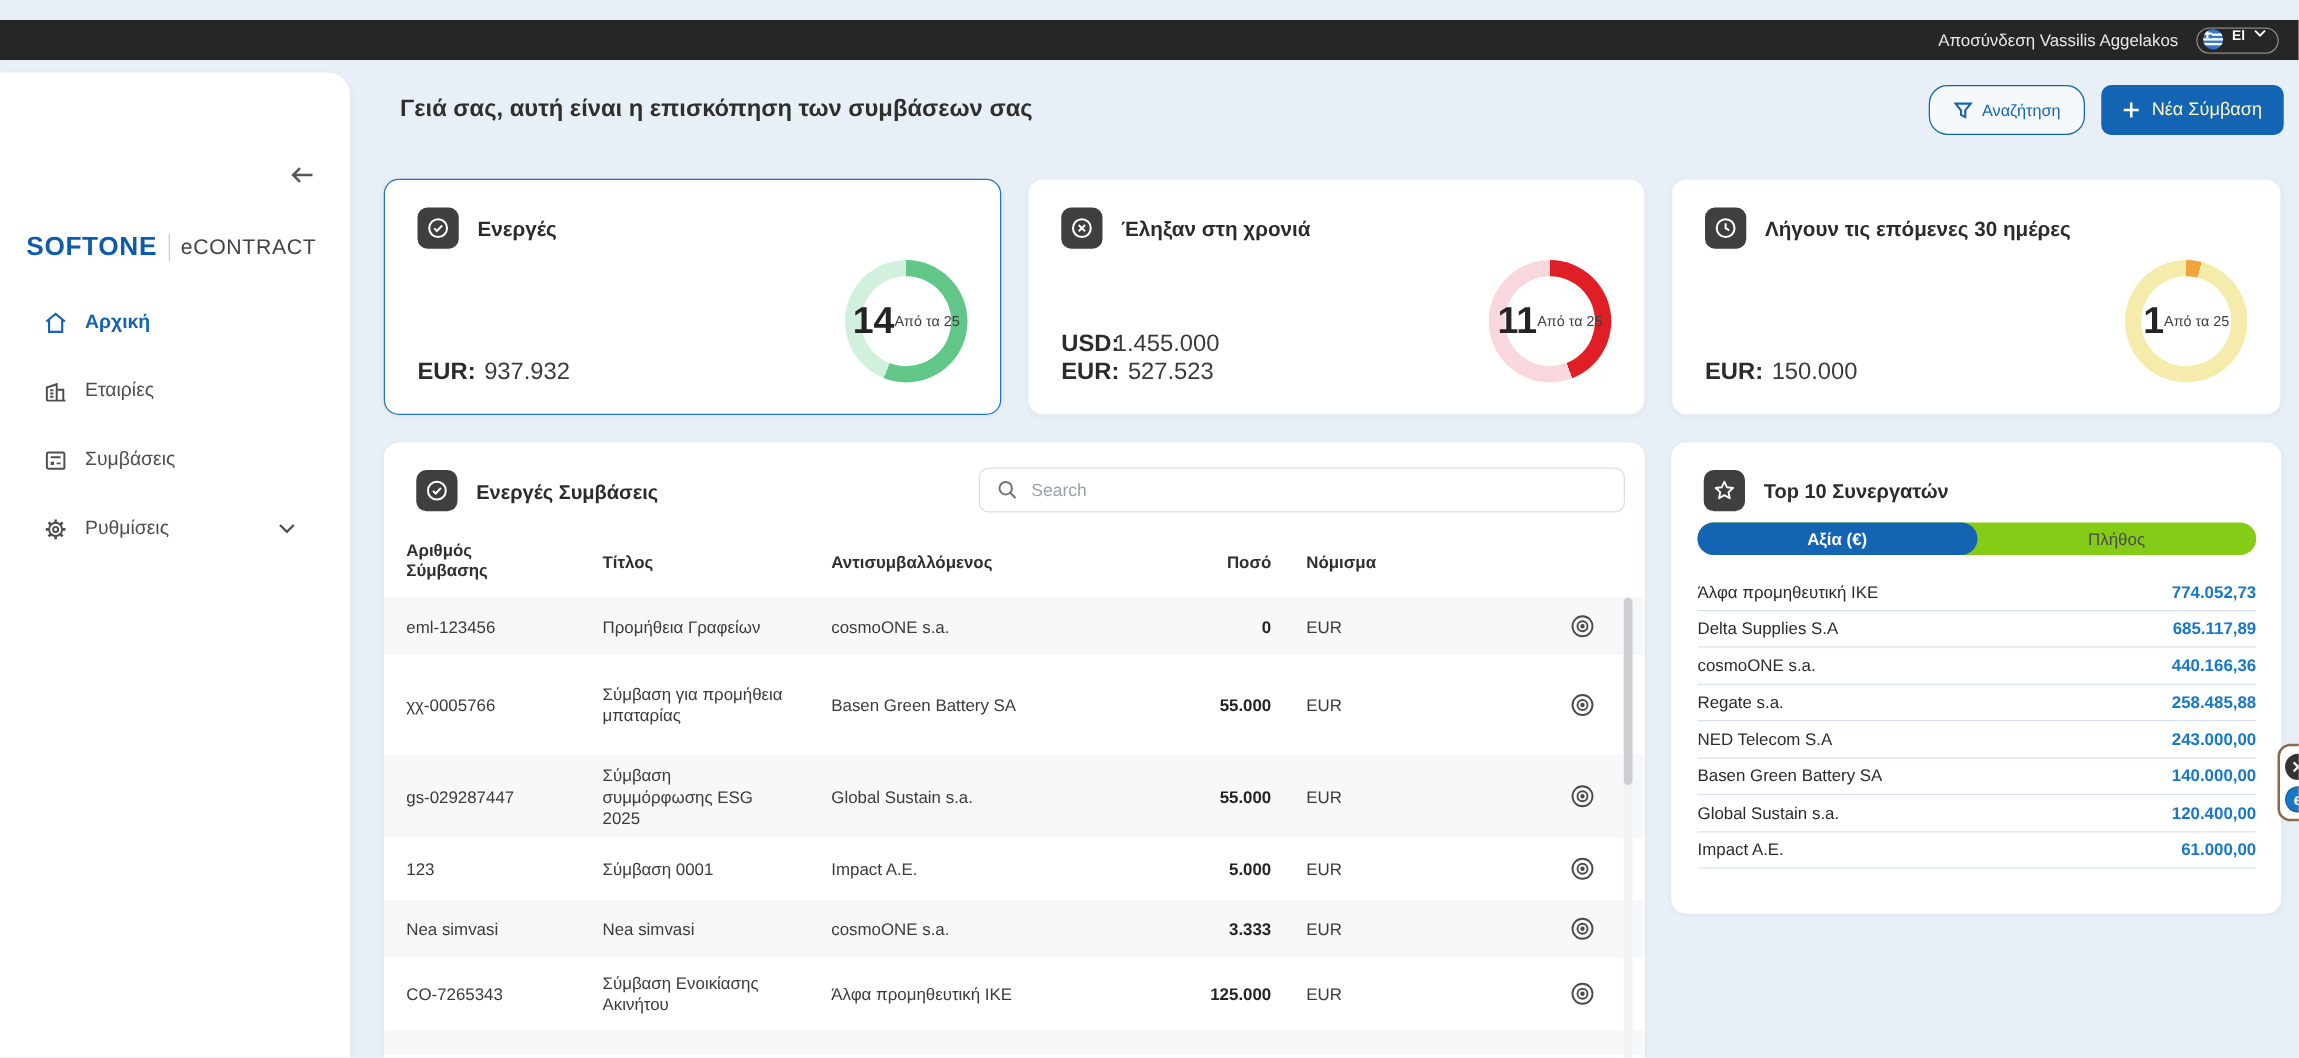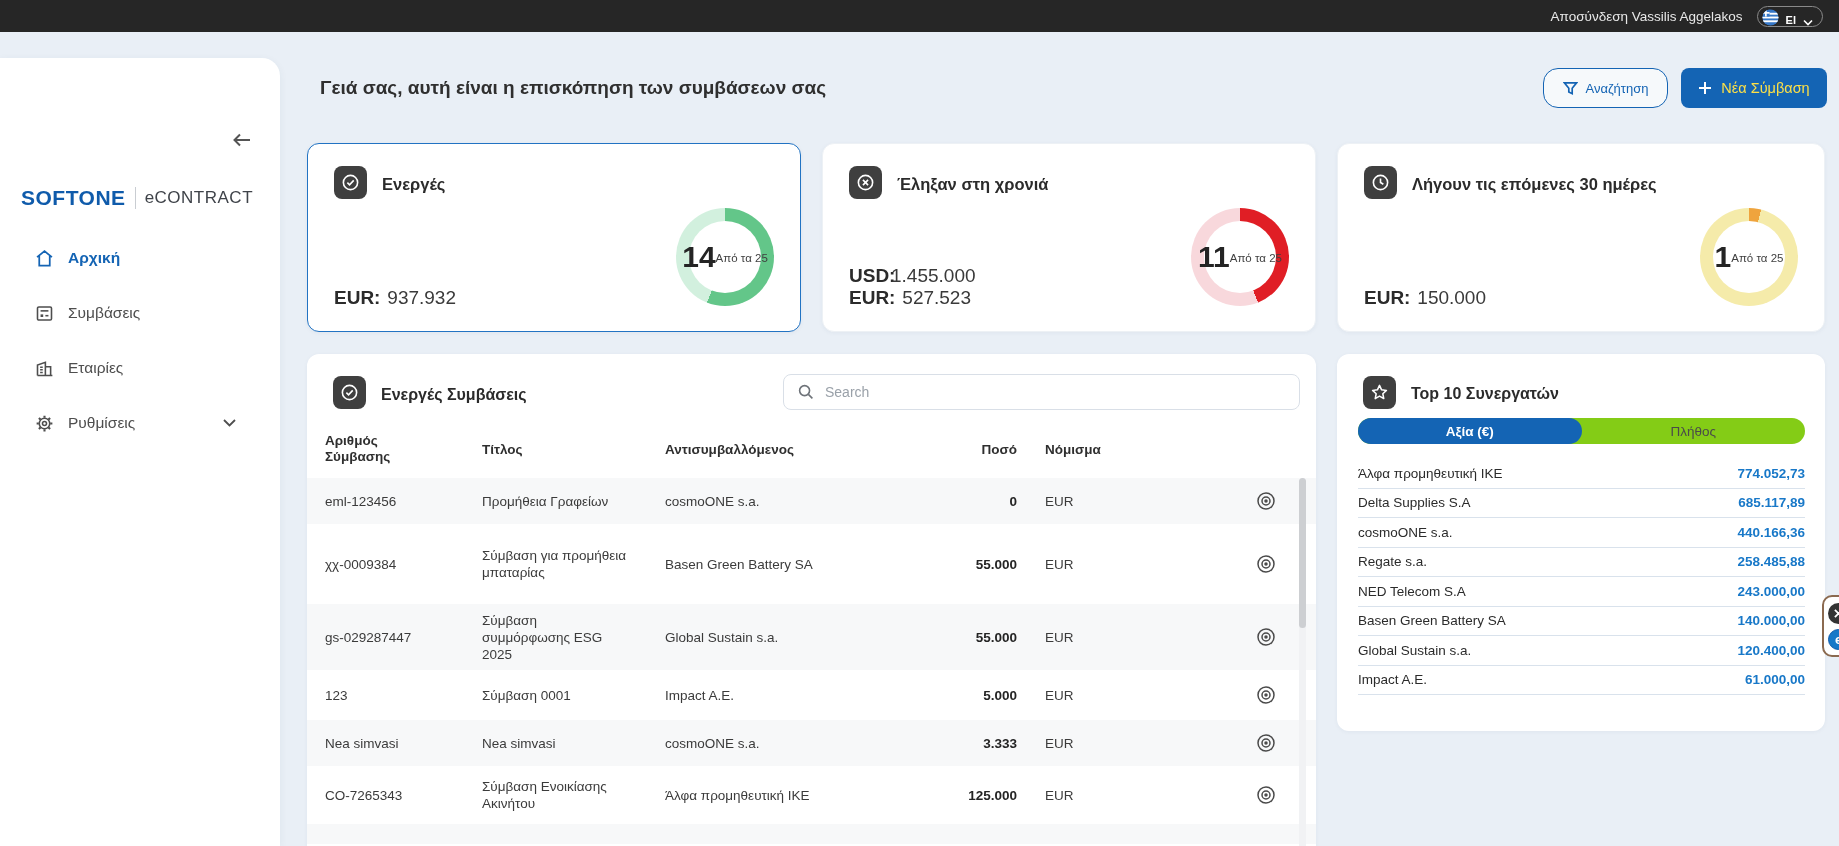--- a/index.html
+++ b/index.html
@@ -4,24 +4,24 @@
 <style>
   * { margin:0; padding:0; box-sizing:border-box; }
   html,body { width:1839px; height:846px; overflow:hidden; }
   body {
     font-family:"Liberation Sans","DejaVu Sans",sans-serif;
     background:#E9EFF6; position:relative; color:#333;
   }
   svg { display:block; }
 
   
-  .topbar { position:absolute; top:0; left:0; width:1839px; height:32px; background:#262626;
+  .topbar { position:absolute; top:16px; left:0; width:1839px; height:32px; background:#262626;
     display:flex; align-items:center; justify-content:flex-end; gap:14px; padding-right:16px; z-index:30; }
   .topbar-logout { color:#E8E8E8; font-size:13.5px; cursor:pointer; }
-  .lang-pill { display:flex; align-items:flex-end; gap:7px; border:1px solid #8A8A8A; border-radius:11px;
+  .lang-pill { display:flex; align-items:flex-start; gap:7px; border:1px solid #8A8A8A; border-radius:11px;
     height:21px; padding:0 9px 0 4px; cursor:pointer; }
   .lang-label { color:#FFF; font-size:11px; font-weight:bold; }
 
   
   .sidebar { position:absolute; top:58px; left:0; width:280px; height:788px; background:#FFF;
     border-top-right-radius:18px; box-shadow:0 2px 8px rgba(40,60,90,.06); z-index:20; }
   .collapse-btn { position:absolute; top:74px; right:28px; color:#555; cursor:pointer; }
   .brand { position:absolute; top:128px; left:21px; display:flex; align-items:center; }
   .brand-name { color:#0F5BAB; font-size:21px; font-weight:bold; letter-spacing:.5px; }
   .brand-divider { width:1px; height:22px; background:#C9CDD2; margin:0 9px; }
@@ -31,21 +31,21 @@
     font-size:15.5px; color:#4E4E4E; cursor:pointer; position:relative; }
   .nav-item.active { color:#1464B4; font-weight:bold; }
   .nav-chevron { position:absolute; right:44px; color:#4E4E4E; }
 
   
   .greeting { position:absolute; top:77px; left:320px; font-size:19px; font-weight:bold; color:#2F2F2F; }
   .btn-search { position:absolute; top:68px; left:1543px; width:125px; height:40px; border:1px solid #1464B4;
     border-radius:15px; background:rgba(255,255,255,.6); color:#1464B4; font-size:13px;
     display:flex; align-items:center; justify-content:center; gap:8px; cursor:pointer; }
   .btn-new { position:absolute; top:68px; left:1681px; width:146px; height:40px; background:#1464B4;
-    border-radius:8px; color:#fde047; font-size:14.5px; display:flex; align-items:center; justify-content:center;
+    border-radius:8px; color:#fef9c3; font-size:14.5px; display:flex; align-items:center; justify-content:center;
     gap:9px; cursor:pointer; }
 
   
   .card { position:absolute; top:143px; height:189px; background:#FFF; border-radius:12px;
     box-shadow:0 1px 4px rgba(40,60,90,.05); border:1px solid #EDF1F5; }
   .card.selected { border:1.5px solid #2273C3; }
   .card1 { left:307px; width:494px; }
   .card2 { left:822px; width:494px; }
   .card3 { left:1337px; width:488px; }
   .tile-icon { position:absolute; top:22px; left:26px; width:33px; height:33px; border-radius:8px;
@@ -164,36 +164,36 @@
       <span>
         <svg width="21" height="21" viewBox="0 0 24 24" fill="none" stroke="currentColor" stroke-width="2">
             <path d="M3.5 10.5 L12 3.5 L20.5 10.5 M6 8.8 V20 H18 V8.8"></path>
           </svg>
       </span>
       <span>Αρχική</span>
     </div>
     <div class="nav-item">
       <span>
         <svg width="21" height="21" viewBox="0 0 24 24" fill="none" stroke="currentColor" stroke-width="1.8">
+            <path d="M4 20 V8 L13 5 V20 M13 20 H19 V10 H13 M4 20 H21"></path>
+            <path d="M7 10.5 H10 M7 13.5 H10 M7 16.5 H10"></path>
+          </svg>
+      </span>
+      <span>Εταιρίες</span>
+    </div>
+    <div class="nav-item">
+      <span>
+        <svg width="21" height="21" viewBox="0 0 24 24" fill="none" stroke="currentColor" stroke-width="1.8">
             <rect x="4" y="4.5" width="16" height="15" rx="1.5"></rect>
             <path d="M7.5 9 H16.5"></path>
             <rect x="7.5" y="13" width="3" height="3" fill="currentColor" stroke="none"></rect>
             <path d="M13 14.5 H16.5"></path>
           </svg>
       </span>
       <span>Συμβάσεις</span>
-    </div>
-    <div class="nav-item">
-      <span>
-        <svg width="21" height="21" viewBox="0 0 24 24" fill="none" stroke="currentColor" stroke-width="1.8">
-            <path d="M4 20 V8 L13 5 V20 M13 20 H19 V10 H13 M4 20 H21"></path>
-            <path d="M7 10.5 H10 M7 13.5 H10 M7 16.5 H10"></path>
-          </svg>
-      </span>
-      <span>Εταιρίες</span>
     </div>
     <div class="nav-item">
       <span>
         <svg width="21" height="21" viewBox="0 0 24 24" fill="none" stroke="currentColor" stroke-width="1.8">
           <circle cx="12" cy="12" r="6"></circle>
             <circle cx="12" cy="12" r="2.3"></circle>
           <g stroke-width="2.4">
               <path d="M12 3 V5.5 M12 18.5 V21 M3 12 H5.5 M18.5 12 H21 M5.6 5.6 L7.4 7.4 M16.6 16.6 L18.4 18.4 M18.4 5.6 L16.6 7.4 M7.4 16.6 L5.6 18.4"></path>
             </g>
         </svg>
@@ -337,21 +337,21 @@
           <span class="eye-btn">
         <svg width="22" height="22" viewBox="0 0 22 22" fill="none" stroke="currentColor" stroke-width="1.5">
               <circle cx="11" cy="11" r="8"></circle>
               <circle cx="11" cy="11" r="4"></circle>
               <circle cx="11" cy="11" r="1" fill="currentColor"></circle>
             </svg>
       </span>
         </div>
     </div>
     <div class="trow tgrid" style="height:80px">
-      <div>χχ-0009384</div>
+      <div>χχ-0005766</div>
       <div class="cell-title">Σύμβαση για προμήθεια μπαταρίας</div>
       <div>Basen Green Battery SA</div>
       <div class="cell-amount">55.000</div>
       <div class="cell-currency">EUR</div>
       <div class="cell-action">
           <span class="eye-btn">
         <svg width="22" height="22" viewBox="0 0 22 22" fill="none" stroke="currentColor" stroke-width="1.5">
               <circle cx="11" cy="11" r="8"></circle>
               <circle cx="11" cy="11" r="4"></circle>
               <circle cx="11" cy="11" r="1" fill="currentColor"></circle>

